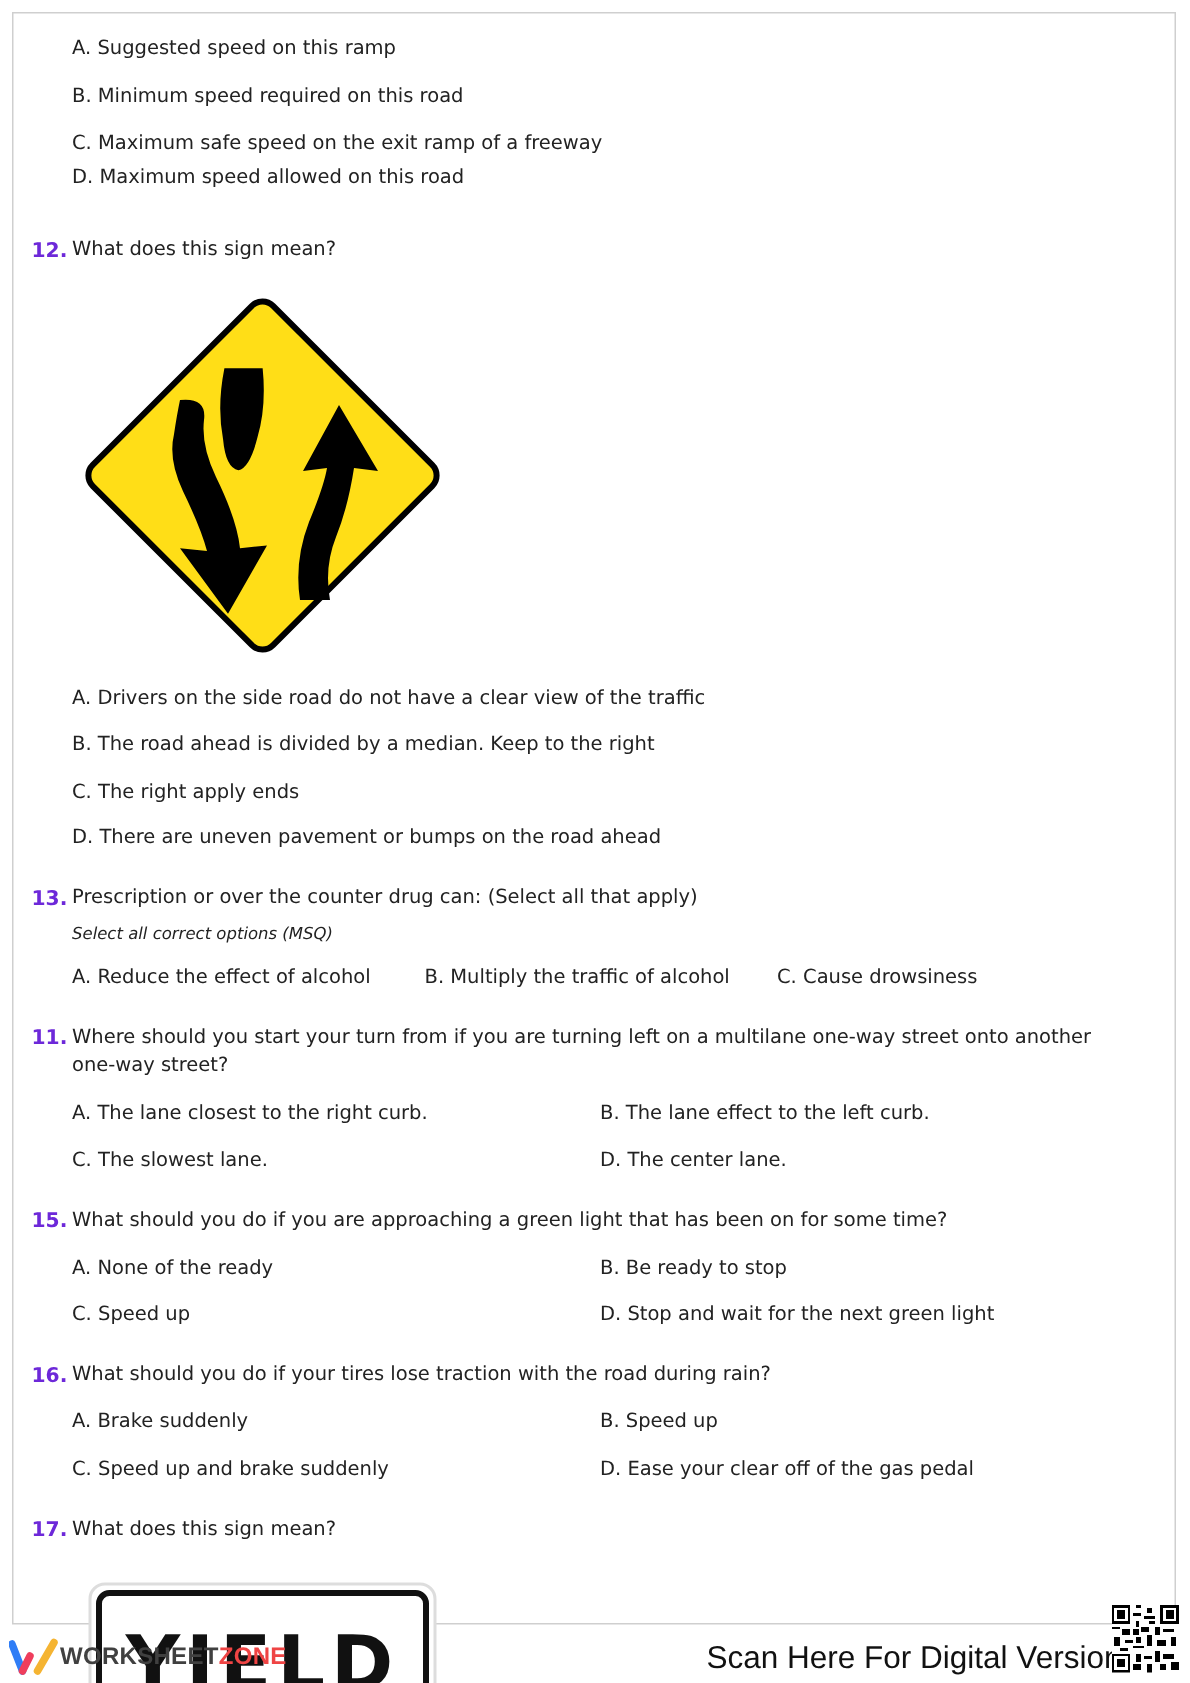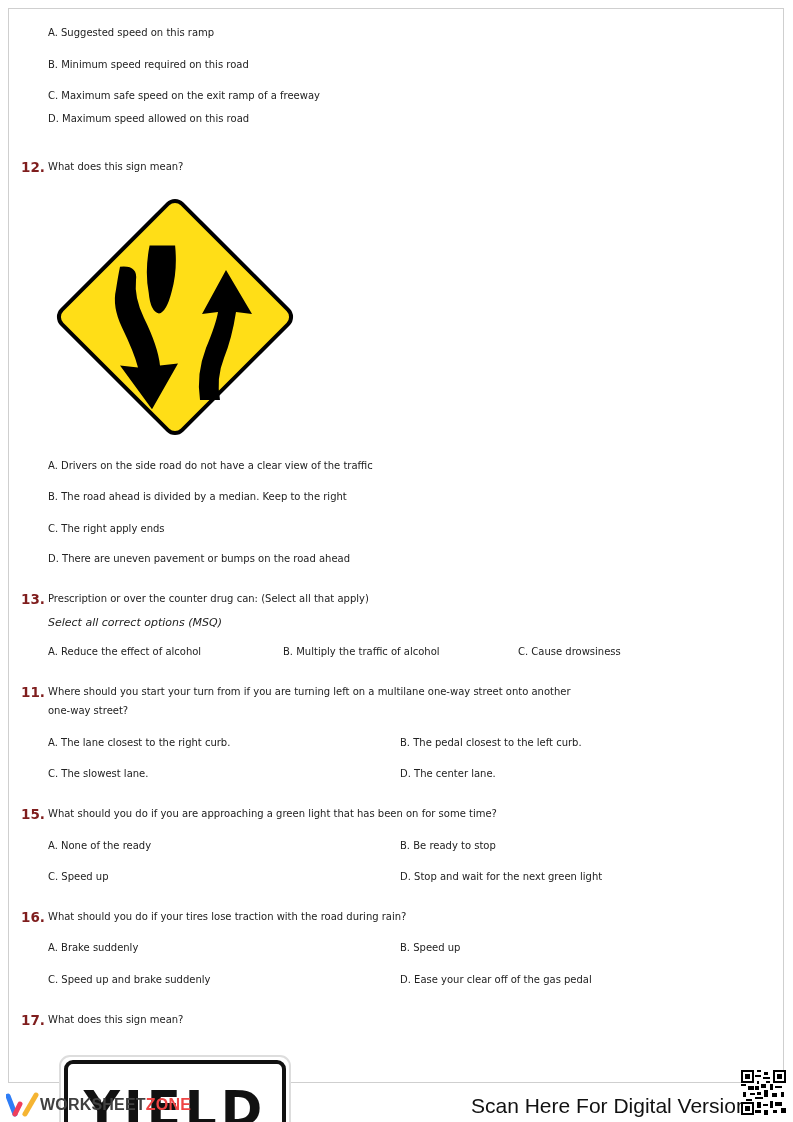--- a/index.html
+++ b/index.html
@@ -1,21 +1,21 @@
 <!DOCTYPE html>
 <html><head>
 <meta charset="utf-8">
 <style>
   html, body { margin: 0; padding: 0; background: #ffffff; }
   body { width: 793px; height: 1122px; position: relative; overflow: hidden;
          font-family: "DejaVu Sans", sans-serif; color: #222; }
   .frame { position: absolute; left: 8px; top: 8px; width: 776px; height: 1075px;
            border: 1px solid #cfcfcf; box-sizing: border-box; }
-  .txt { position: absolute; font-size: 10px; line-height: 18px; white-space: nowrap; color: #222; }
-  .qnum { position: absolute; font-size: 13.5px; line-height: 18px; font-weight: bold; color: #7f1d1d; }
+  .txt { position: absolute; font-size: 13px; line-height: 18px; white-space: nowrap; color: #222; }
+  .qnum { position: absolute; font-size: 13.5px; line-height: 18px; font-weight: bold; color: #6d28d9; }
   .sub { position: absolute; font-size: 11px; line-height: 14px; font-style: italic; color: #222; }
   .sign12 { position: absolute; left: 48px; top: 190px; width: 254px; height: 254px; }
   .yield { position: absolute; left: 58px; top: 1054px; width: 234px; height: 90px; }
   .footer-logo { position: absolute; left: 6px; top: 1091px; height: 28px; display: flex; align-items: center; }
   .logo-text { font-family: "Liberation Sans", sans-serif; font-weight: bold; font-size: 16px;
                letter-spacing: 0.2px; }
   .logo-ws { color: #404040; }
   .logo-zone { color: #ef4444; }
   .scan { position: absolute; left: 471px; top: 1094px; font-family: "Liberation Sans", sans-serif;
           font-size: 21px; color: #111; white-space: nowrap; }
@@ -51,21 +51,21 @@
 <div class="txt" style="left:48px;top:590px">Prescription or over the counter drug can: (Select all that apply)</div>
 <div class="sub" style="left:48px;top:616px">Select all correct options (MSQ)</div>
 <div class="txt" style="left:48px;top:643px">A. Reduce the effect of alcohol</div>
 <div class="txt" style="left:283px;top:643px">B. Multiply the traffic of alcohol</div>
 <div class="txt" style="left:518px;top:643px">C. Cause drowsiness</div>
 
 <div class="qnum" style="left:21px;top:683px">11.</div>
 <div class="txt" style="left:48px;top:683px">Where should you start your turn from if you are turning left on a multilane one-way street onto another</div>
 <div class="txt" style="left:48px;top:702px">one-way street?</div>
 <div class="txt" style="left:48px;top:734px">A. The lane closest to the right curb.</div>
-<div class="txt" style="left:400px;top:734px">B. The pedal closest to the left curb.</div>
+<div class="txt" style="left:400px;top:734px">B. The lane effect to the left curb.</div>
 <div class="txt" style="left:48px;top:765px">C. The slowest lane.</div>
 <div class="txt" style="left:400px;top:765px">D. The center lane.</div>
 
 <div class="qnum" style="left:21px;top:805px">15.</div>
 <div class="txt" style="left:48px;top:805px">What should you do if you are approaching a green light that has been on for some time?</div>
 <div class="txt" style="left:48px;top:837px">A. None of the ready</div>
 <div class="txt" style="left:400px;top:837px">B. Be ready to stop</div>
 <div class="txt" style="left:48px;top:868px">C. Speed up</div>
 <div class="txt" style="left:400px;top:868px">D. Stop and wait for the next green light</div>
 

